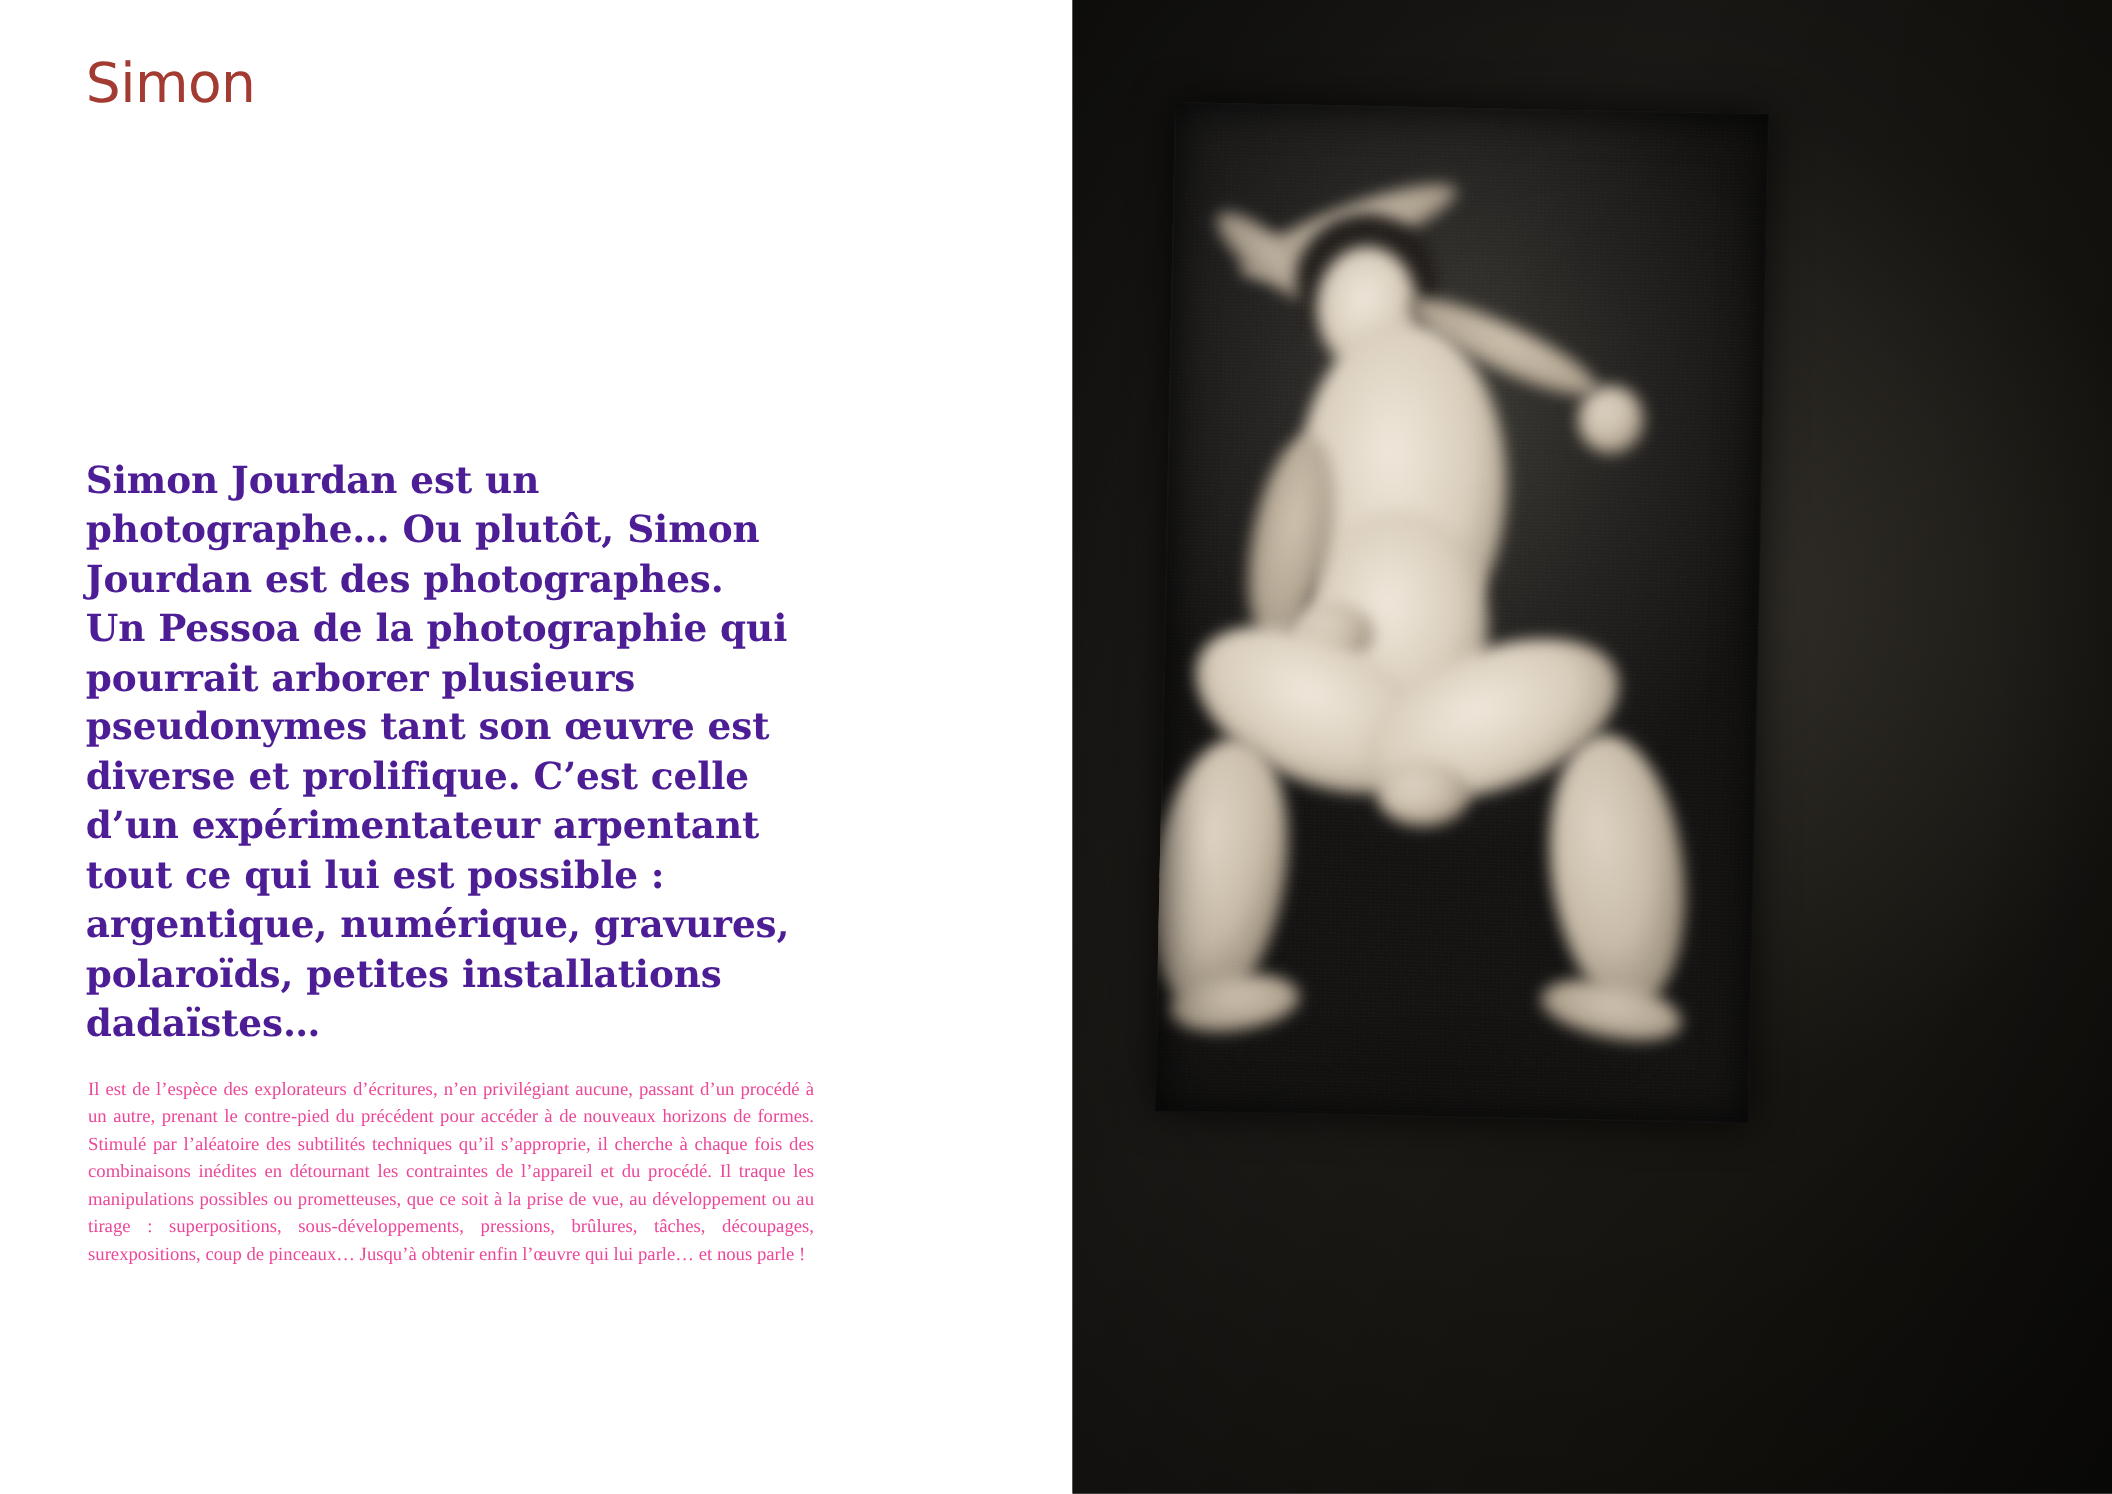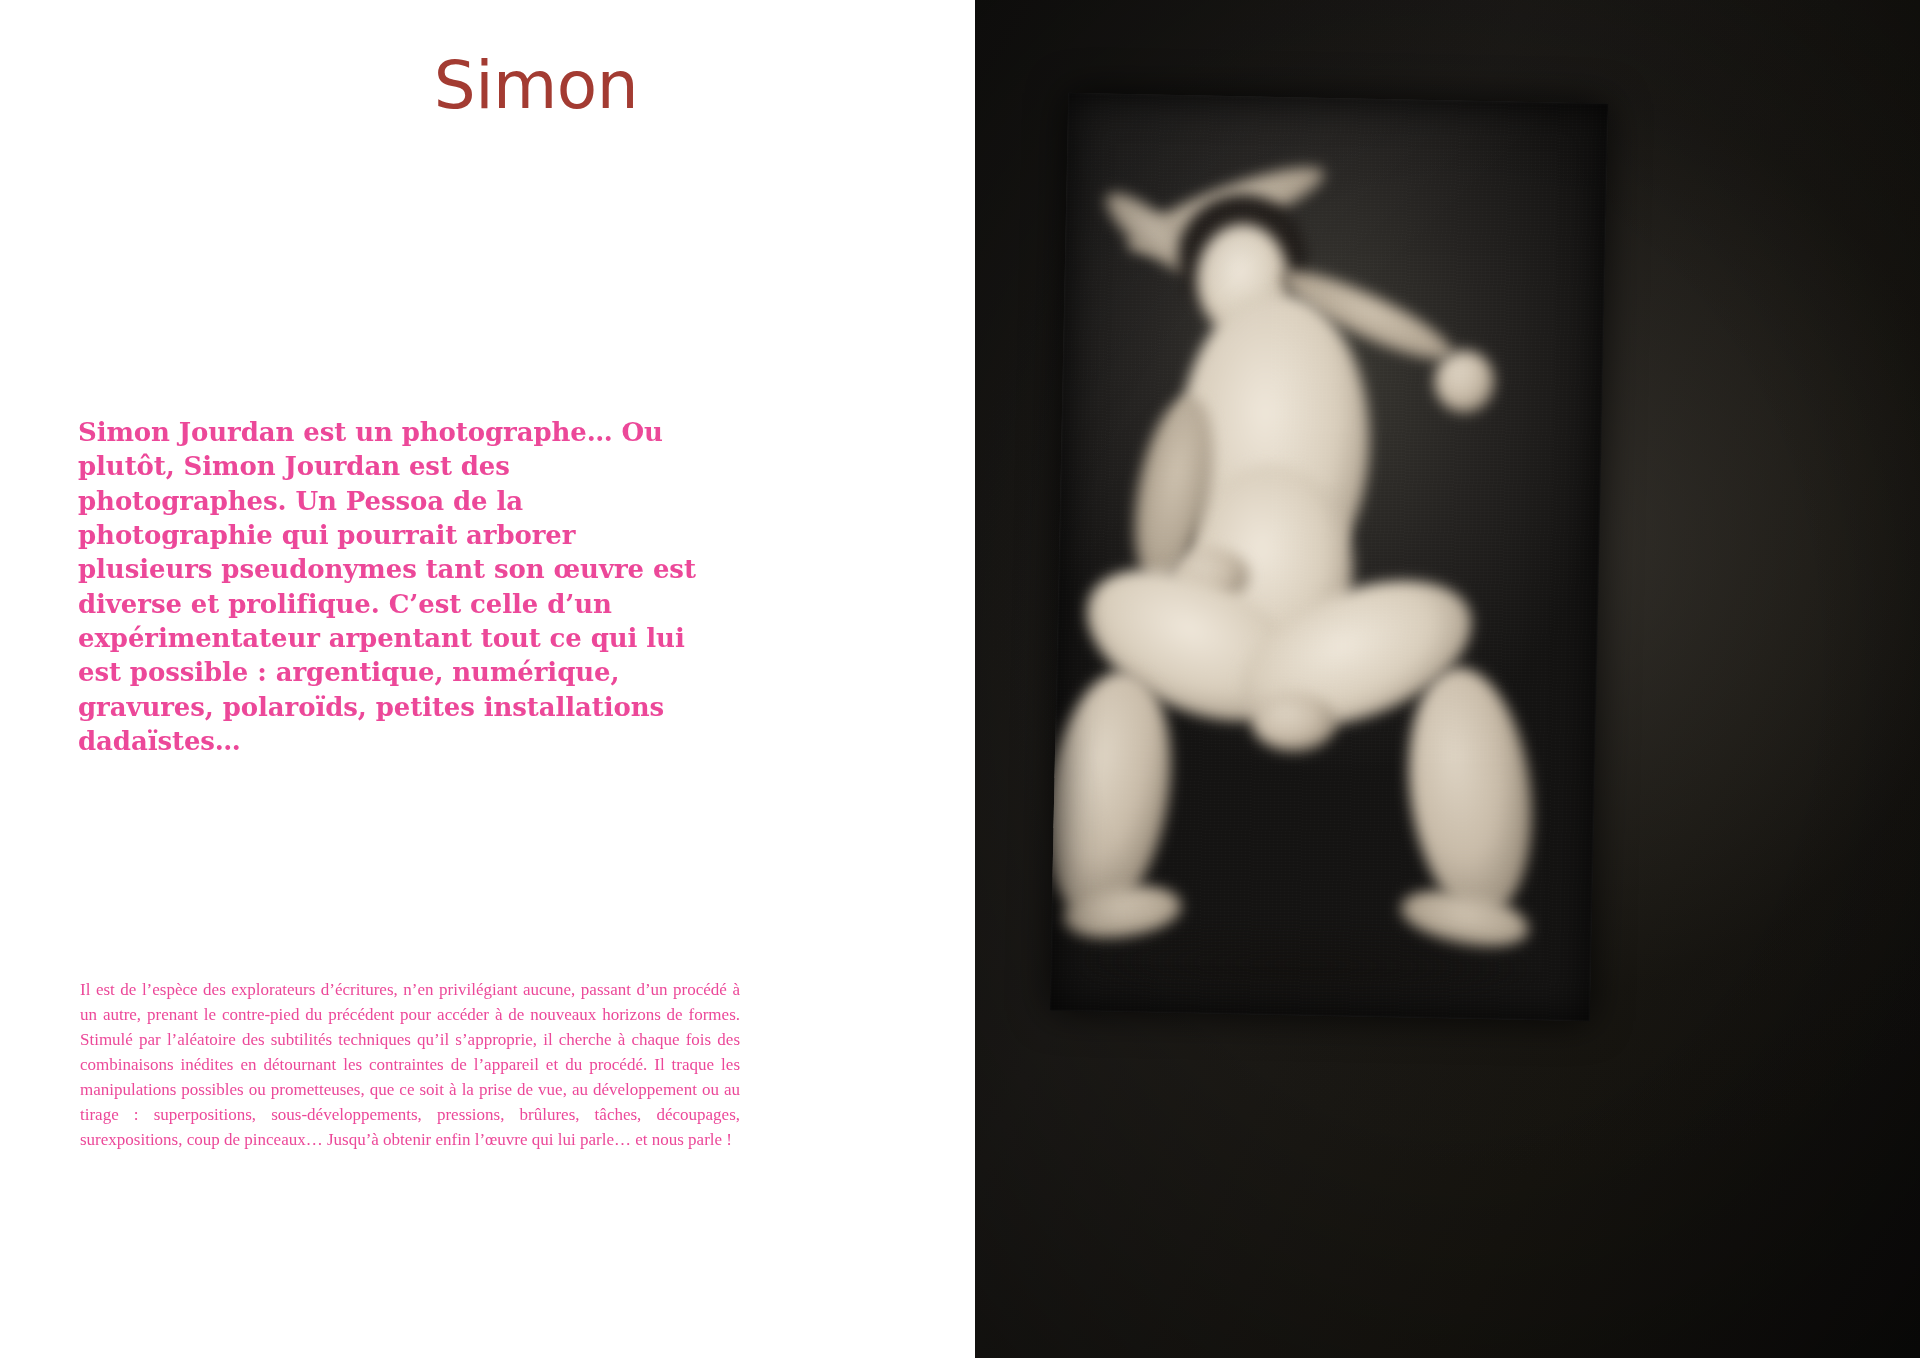--- a/index.html
+++ b/index.html
@@ -30,36 +30,35 @@
   }
   .title-block {
     position: absolute;
     left: 78px;
     top: 48px;
     width: 560px;
   }
   .title-block .line {
     font-family: "DejaVu Sans", sans-serif;
     font-weight: 400;
-    font-size: 66px;
+    font-size: 50px;
     line-height: 1.15;
     color: #a33b32;
     letter-spacing: -0.5px;
-    text-align: right;
   }
   .lede {
     position: absolute;
     left: 78px;
     top: 415px;
     width: 640px;
     font-family: "DejaVu Serif", serif;
     font-weight: 700;
-    font-size: 26px;
+    font-size: 34px;
     line-height: 1.32;
-    color: #ec4899;
+    color: #4c1d95;
     letter-spacing: -0.1px;
   }
   .lede p { margin: 0; }
   .body-text {
     position: absolute;
     left: 80px;
     top: 978px;
     width: 660px;
     font-family: "Liberation Serif", serif;
     font-size: 17px;

